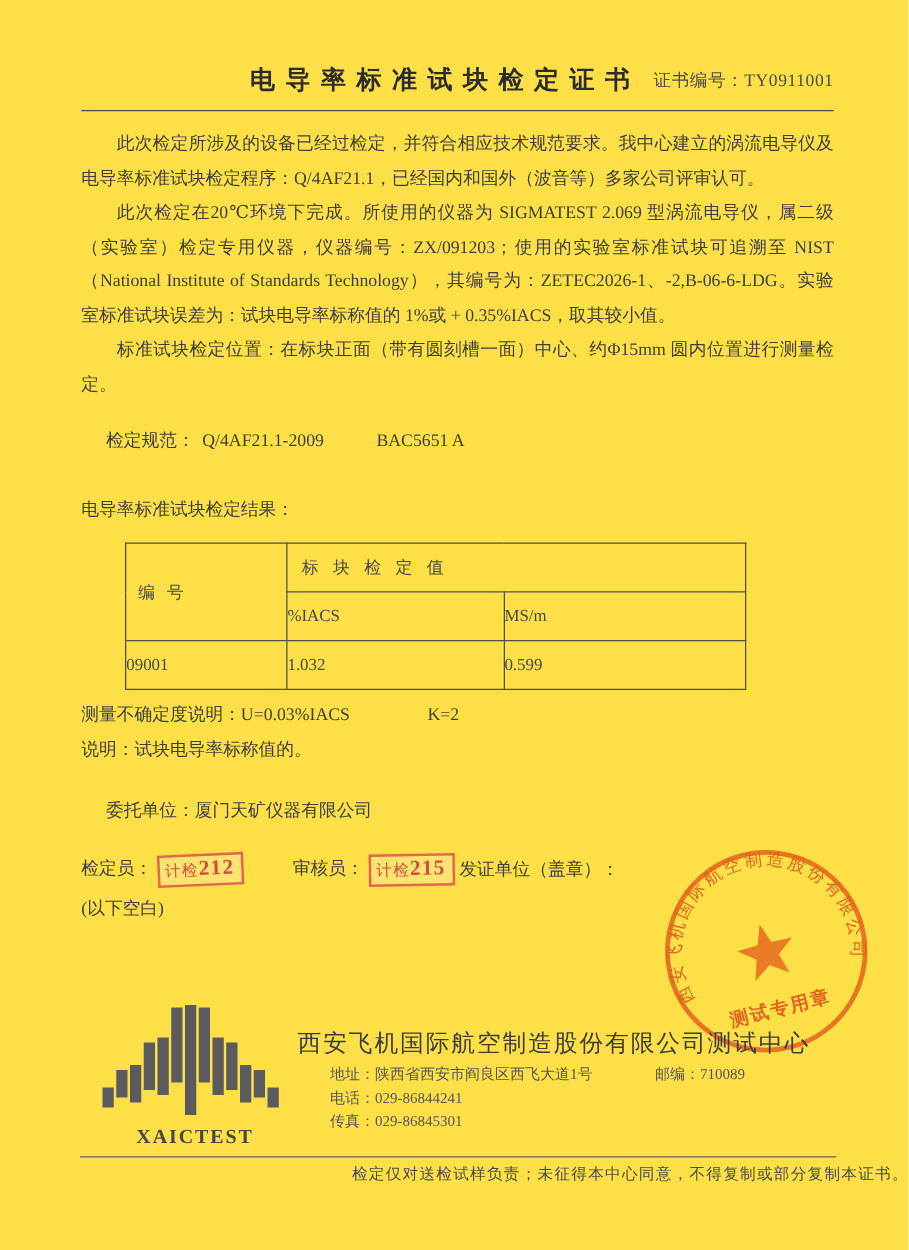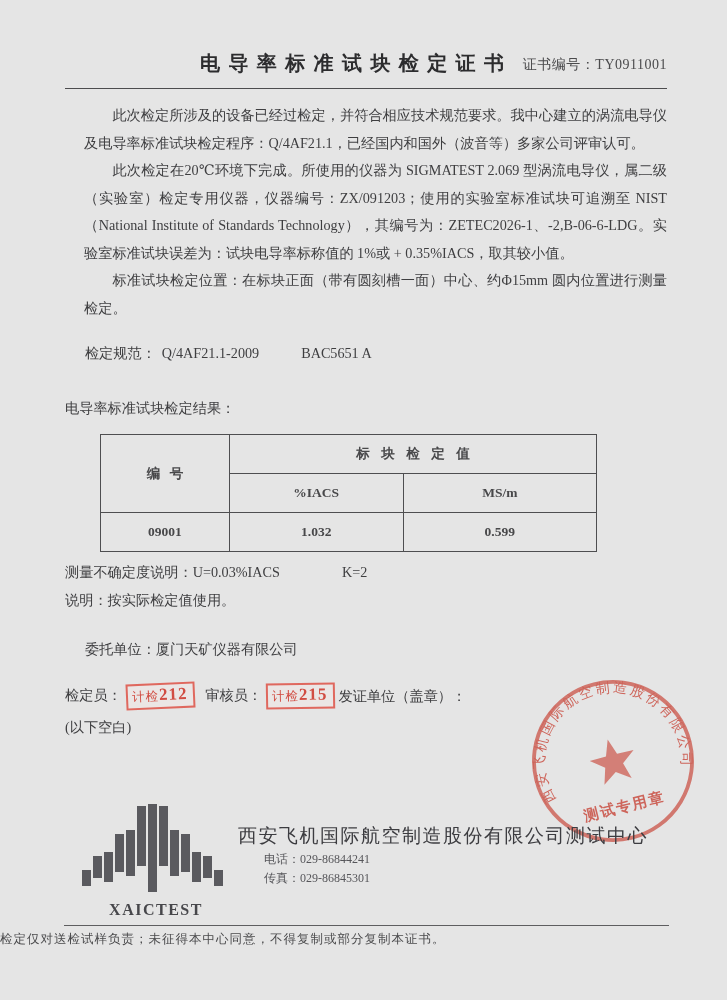--- a/index.html
+++ b/index.html
@@ -5,21 +5,21 @@
   * { box-sizing: border-box; margin: 0; padding: 0; }
   body {
     background: #ffffff;
     font-family: "Liberation Serif", "DejaVu Serif", serif;
   }
   .page {
     position: relative;
     width: 727px;
     height: 1000px;
     margin: 0 auto;
-    background: #e5e5e5;
+    background: #fde047;
     color: #3e3e40;
     overflow: hidden;
   }
 
   
   .header {
     position: relative;
     margin: 0 60px 0 65px;
     padding-top: 50px;
     height: 89px;
@@ -46,42 +46,41 @@
   
   .main {
     margin: 0 60px 0 65px;
     padding-top: 13px;
     font-size: 14.2px;
     line-height: 27.5px;
   }
   .para {
     text-indent: 2em;
     text-align: justify;
-    margin-left: 19px;
   }
   .spec-line {
     margin-top: 18px;
     text-indent: 1.4em;
   }
   .spec-line .spec-v1 { margin-left: 6px; }
   .spec-line .spec-v2 { margin-left: 42px; }
   .results-heading { margin-top: 27px; }
 
   
   .result-table {
     margin: 12px 0 0 35px;
     width: 497px;
     border-collapse: collapse;
     font-size: 13.5px;
     color: #48484a;
   }
   .result-table th, .result-table td {
     border: 1px solid #4e4e50;
-    text-align: center;
-    font-weight: bold;
+    text-align: left;
+    font-weight: normal;
     height: 39px;
   }
   .result-table { border: 1.5px solid #3e3e40; }
   .col-id { width: 26%; letter-spacing: 0.7em; text-indent: 0.7em; }
   .group-hdr { letter-spacing: 0.85em; text-indent: 0.85em; }
   .col-iacs { width: 35%; }
   .col-msm  { width: 39%; }
 
   .uncert-line { margin-top: 7px; }
   .uncert-line .k-val { margin-left: 62px; }
@@ -172,21 +171,21 @@
     left: 64px;
     right: 58px;
     top: 925px;
     border-top: 1px solid #5e5e60;
   }
   .disclaimer {
     position: absolute;
     left: 0;
     right: 0;
     top: 931px;
-    text-align: left;
+    text-align: right;
     font-size: 12.5px;
     letter-spacing: 1px;
     color: #4a4a4c;
   }
 </style>
 </head>
 <body>
 
 <div class="page">
 
@@ -222,33 +221,33 @@
         <td>09001</td>
         <td>1.032</td>
         <td>0.599</td>
       </tr>
     </tbody>
       </table>
 
     <p class="uncert-line">
       <span>测量不确定度说明：U=0.03%IACS</span><span class="k-val">K=2</span>
     </p>
-    <p>说明：按实际检定值使用。</p>
+    <p>说明：试块电导率标称值的。</p>
 
     <p class="client-line">
       <span>委托单位：</span><span>厦门天矿仪器有限公司</span>
     </p>
 
     <div class="sig-row">
       <span class="sig-label">检定员：</span>
       <span class="red-stamp tilt-a">
         <span class="rs-prefix">计检</span>
           <span class="rs-num">212</span>
       </span>
-      <span class="sig-label" style="margin-left:7px;">审核员：</span>
+      <span class="sig-label" style="margin-left:36px;">审核员：</span>
       <span class="red-stamp tilt-b">
         <span class="rs-prefix">计检</span>
           <span class="rs-num">215</span>
       </span>
       <span class="issuer-label">发证单位（盖章）：</span>
     </div>
     <p class="blank-note">(以下空白)</p>
   </div>
 
   <div class="seal">
@@ -280,20 +279,23 @@
       <div style="left:112px;height:30px; bottom:18px;"></div>
       <div style="left:123px;height:22px; bottom:22px;"></div>
       <div style="left:134px;height:16px; bottom:14px;"></div>
     </div>
     <div class="logo-label">XAICTEST</div>
   </div>
 
   <div class="company-block">
     <div class="company-name">西安飞机国际航空制造股份有限公司测试中心</div>
     <div class="detail-row">
+      <span>地址：</span><span>陕西省西安市阎良区西飞大道1号</span><span class="zip-part"><span>邮编：</span><span>710089</span></span>
+    </div>
+    <div class="detail-row">
       <span>电话：</span><span>029-86844241</span>
     </div>
     <div class="detail-row">
       <span>传真：</span><span>029-86845301</span>
     </div>
   </div>
 
   <div class="bottom-rule"></div>
   <div class="disclaimer">检定仅对送检试样负责；未征得本中心同意，不得复制或部分复制本证书。</div>
 

